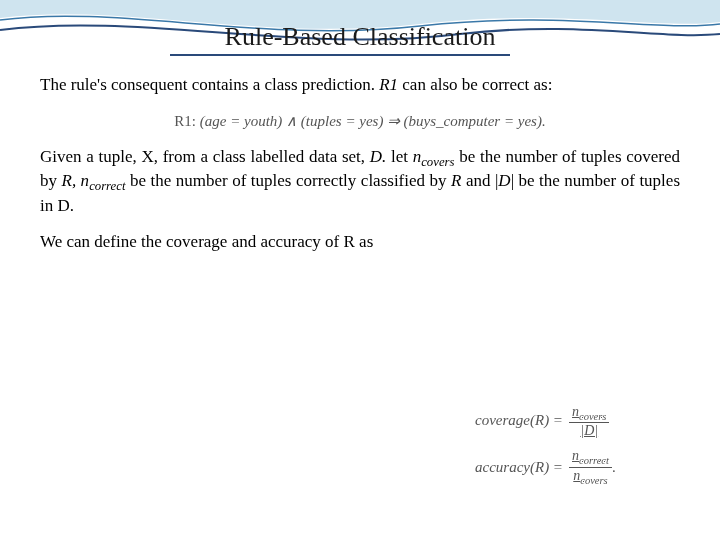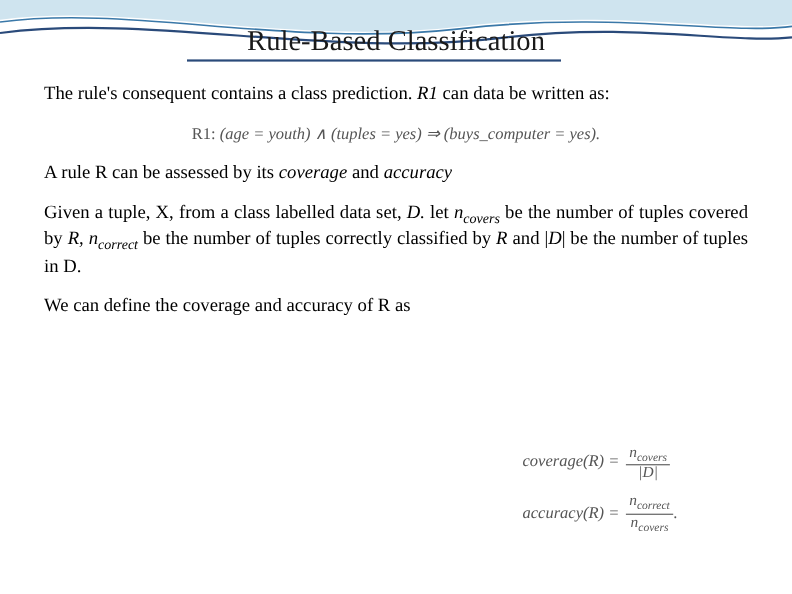--- a/index.html
+++ b/index.html
@@ -84,20 +84,21 @@
     flex-direction: column;
     align-items: center;
     vertical-align: middle;
     margin-left: 2px;
   }
   .frac .num, .frac .den {
     padding: 0 3px;
     font-style: italic;
     font-size: 14px;
     line-height: 1.1;
+    text-decoration: underline;
   }
   .frac .bar {
     width: 100%;
     height: 1px;
     background: #555;
   }
 </style>
 </head>
 <body>
 
@@ -106,33 +107,30 @@
   <path d="M0,20 C120,4 260,44 420,26 C560,10 660,32 720,24" fill="none" stroke="#3a78a8" stroke-width="1.5"></path>
   <path d="M0,30 C140,12 300,54 460,34 C580,20 660,40 720,34" fill="none" stroke="#2a4a7a" stroke-width="2"></path>
 </svg>
 
 <div class="title">Rule-Based Classification</div>
 <div class="title-underline"></div>
 
 <div class="content">
 
   <div class="para">
-    <span>The rule's consequent contains a class prediction. </span><span class="italic">R1</span><span> can data be written as:</span>
+    <span>The rule's consequent contains a class prediction. </span><span class="italic">R1</span><span> can also be correct as:</span>
   </div>
 
   <div class="formula-row">
     <span class="formula">
       <span>R1: </span><span class="italic">(age = youth) ∧ (tuples = yes) ⇒ (buys_computer = yes).</span>
     </span>
   </div>
 
 
-  <div class="para">
-    <span>A rule R can be assessed by its </span><span class="italic">coverage</span><span> and </span><span class="italic">accuracy</span>
-  </div>
 
   <div class="para">
     <span>Given a tuple, X, from a class labelled data set, </span><span class="italic">D.</span><span> let </span><span class="italic">n</span><span class="sub">covers</span><span> be the number of tuples covered by </span><span class="italic">R, n</span><span class="sub">correct</span><span> be the number of tuples correctly classified by </span><span class="italic">R</span><span> and |</span><span class="italic">D</span><span>| be the number of tuples in D.</span>
   </div>
 
   <div class="para">
     <span>We can define the coverage and accuracy of R as</span>
   </div>
 
 </div>

